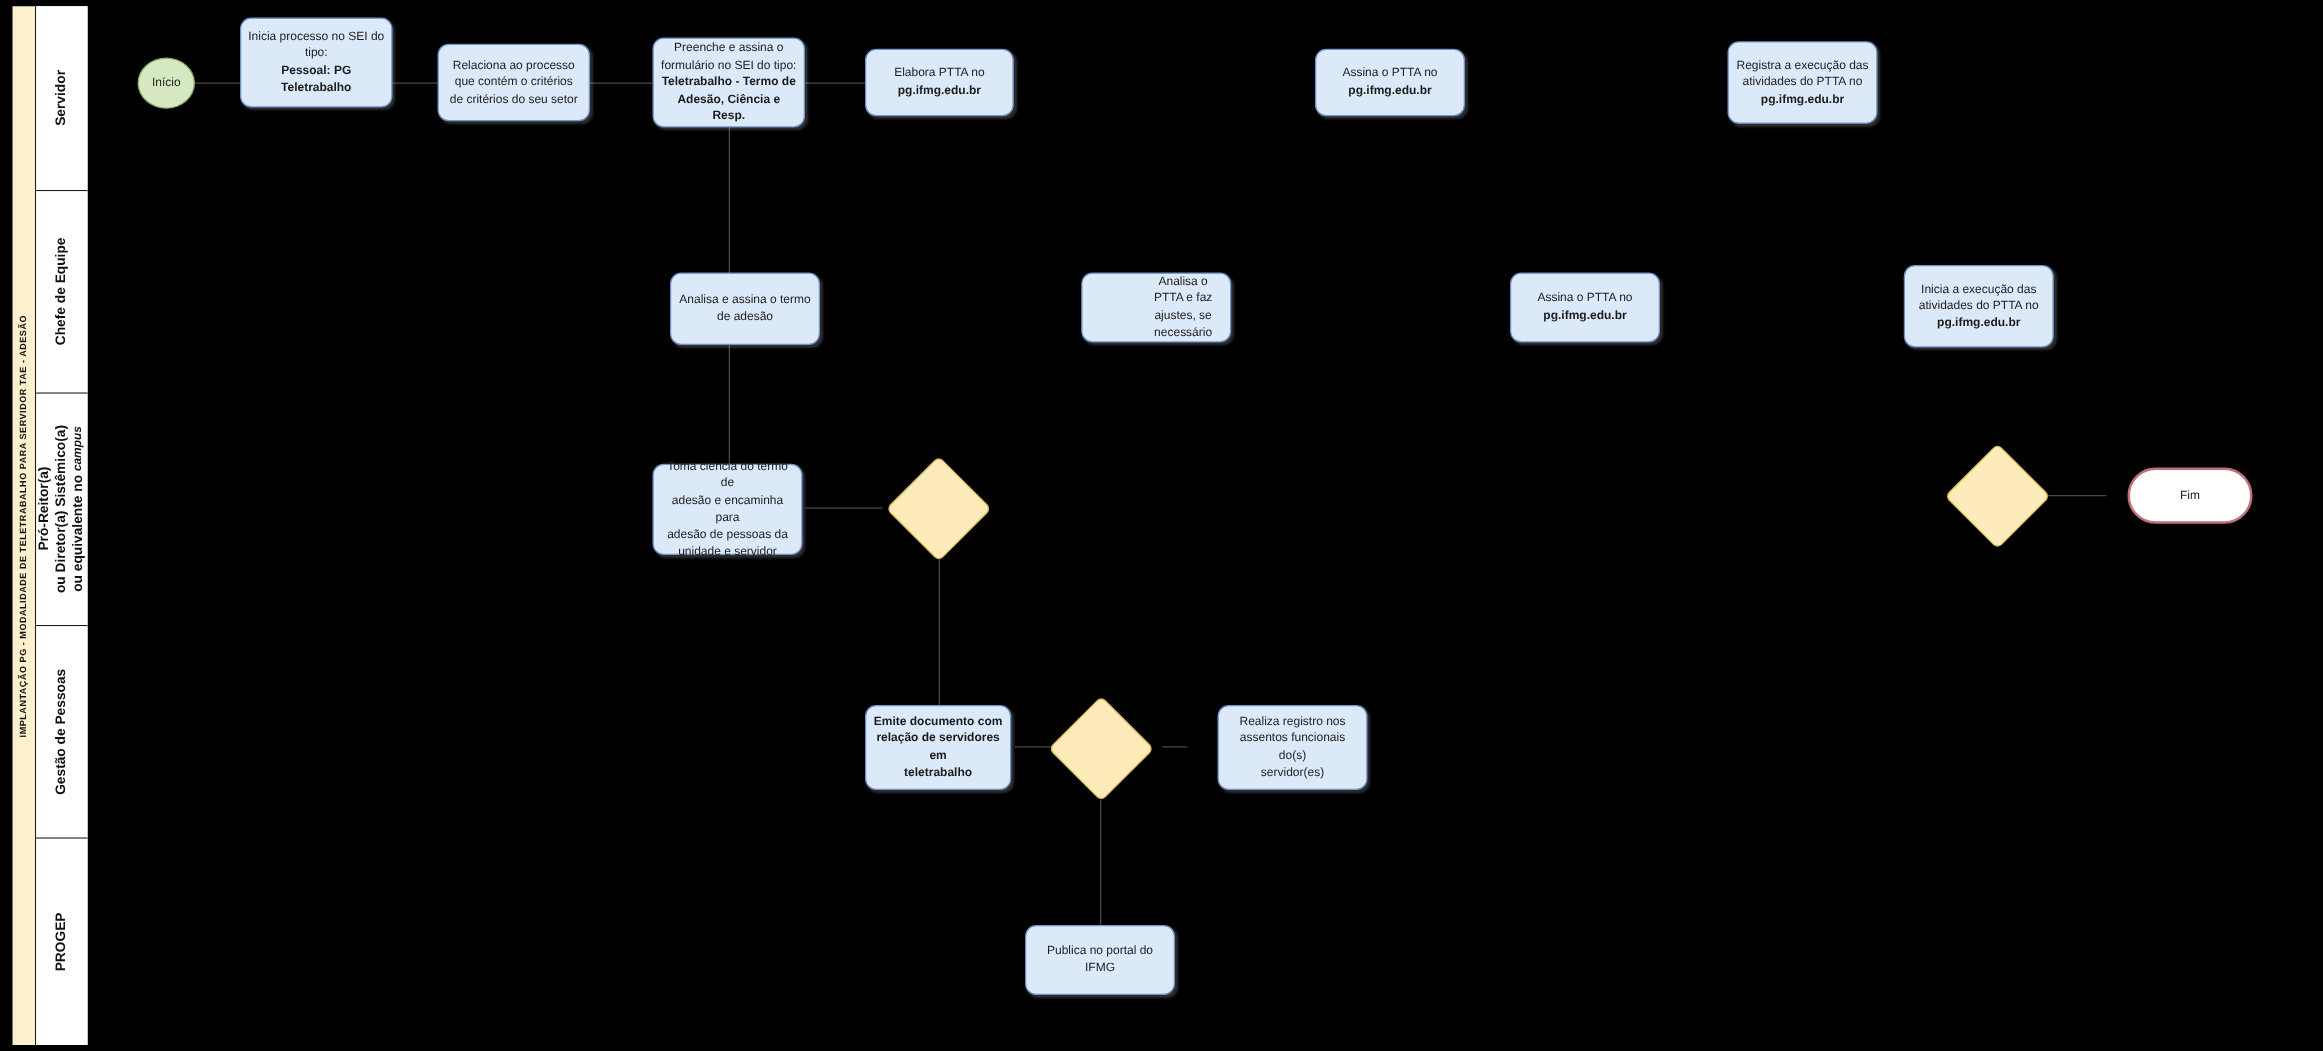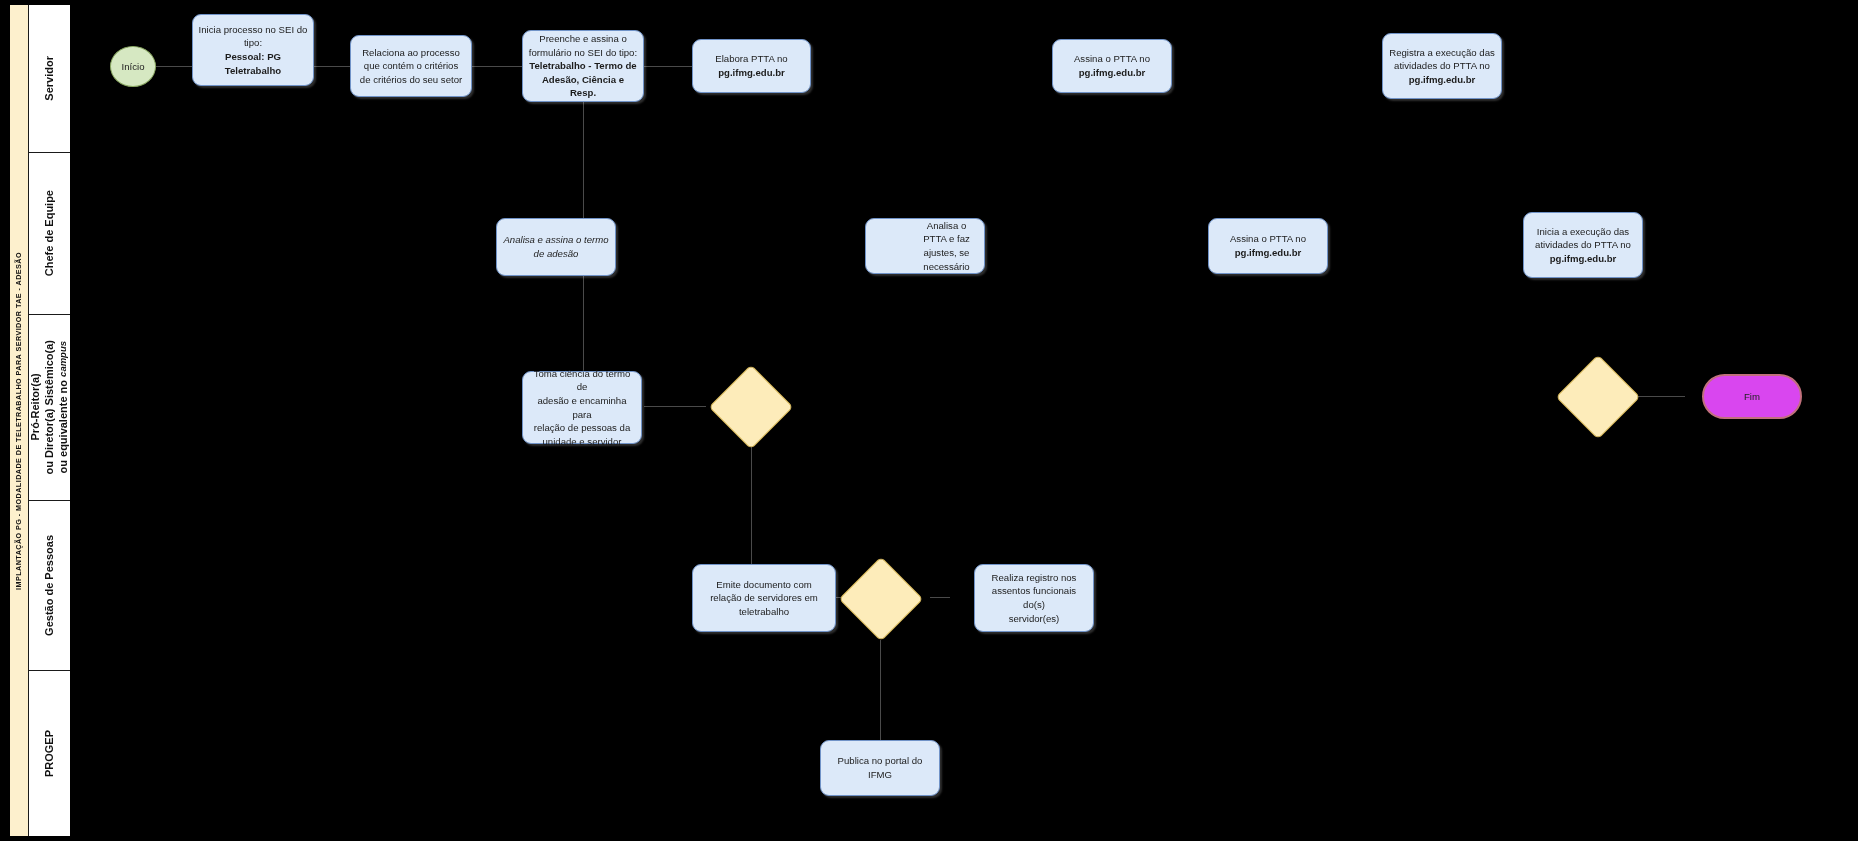--- a/index.html
+++ b/index.html
@@ -25,21 +25,21 @@
 
   
   .node{position:absolute;box-sizing:border-box;display:flex;align-items:center;
         justify-content:center;text-align:center;}
   .proc{background:#dce9f9;border:1.4px solid #7093c8;border-radius:9px;
         box-shadow:2px 2px 2px rgba(255,255,255,.18);
         font-size:9.6px;color:#1c1c1c;line-height:1.42;padding:3px 5px;}
   .proc b{font-weight:bold;}
   .start{background:#d6e8c2;border:1.6px solid #8aa862;border-radius:50%;
          font-size:9.6px;color:#222;}
-  .end{background:#d946ef;border:2px solid #c1707c;border-radius:999px;
+  .end{background:#ffffff;border:2px solid #c1707c;border-radius:999px;
        font-size:9.6px;color:#222;}
   .gw-shape{position:absolute;background:#fdecba;border:1.8px solid #d6b656;
             transform:rotate(45deg);border-radius:5px;}
 
   
   .conn{position:absolute;background:#4a4a4a;}
   .conn.h{height:1px;}
   .conn.v{width:1px;}
 </style>
 </head>
@@ -124,21 +124,21 @@
     <span>Assina o PTTA no</span>
     <b>pg.ifmg.edu.br</b>
   </div>
 
   <div class="node proc" style="left:1382px;top:33px;width:120px;height:66px;flex-direction:column;">
     <span>Registra a execução das</span>
     <span>atividades do PTTA no</span>
     <b>pg.ifmg.edu.br</b>
   </div>
 
-  <div class="node proc" style="left:496px;top:218px;width:120px;height:58px;flex-direction:column;font-style:italic;">
+  <div class="node proc" style="left:536px;top:218px;width:120px;height:58px;flex-direction:column;">
     <span>Analisa e assina o termo</span>
     <span>de adesão</span>
   </div>
 
   <div class="node proc" style="left:865px;top:218px;width:120px;height:56px;flex-direction:column;padding-left:48px;">
     <span>Analisa o PTTA e faz</span>
     <span>ajustes, se necessário</span>
   </div>
 
   <div class="node proc" style="left:1208px;top:218px;width:120px;height:56px;flex-direction:column;">
@@ -148,33 +148,33 @@
 
   <div class="node proc" style="left:1523px;top:212px;width:120px;height:66px;flex-direction:column;">
     <span>Inicia a execução das</span>
     <span>atividades do PTTA no</span>
     <b>pg.ifmg.edu.br</b>
   </div>
 
   <div class="node proc" style="left:522px;top:371px;width:120px;height:73px;flex-direction:column;">
     <span>Toma ciência do termo de</span>
     <span>adesão e encaminha para</span>
-    <span>relação de pessoas da</span>
+    <span>adesão de pessoas da</span>
     <span>unidade e servidor</span>
   </div>
 
   <div class="gw-shape" style="left:721px;top:377px;width:58px;height:58px;"></div>
 
   <div class="gw-shape" style="left:1568px;top:367px;width:58px;height:58px;"></div>
 
   <div class="node end" style="left:1702px;top:374px;width:100px;height:45px;">
     <span>Fim</span>
   </div>
 
-  <div class="node proc" style="left:692px;top:564px;width:144px;height:68px;flex-direction:column;">
+  <div class="node proc" style="left:692px;top:564px;width:117px;height:68px;flex-direction:column;font-weight:bold;">
     <span>Emite documento com</span>
     <span>relação de servidores em</span>
     <span>teletrabalho</span>
   </div>
 
   <div class="gw-shape" style="left:851px;top:569px;width:58px;height:58px;"></div>
 
   <div class="node proc" style="left:950px;top:564px;width:120px;height:68px;flex-direction:column;margin-left:24px;">
     <span>Realiza registro nos</span>
     <span>assentos funcionais do(s)</span>

